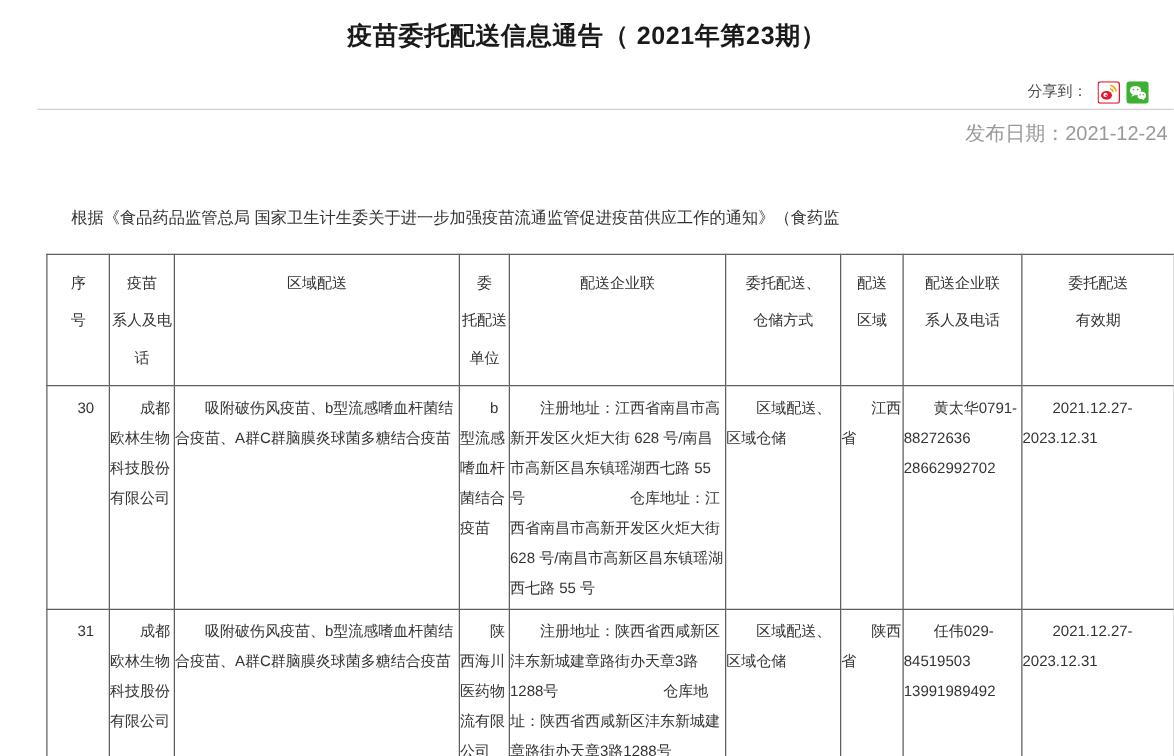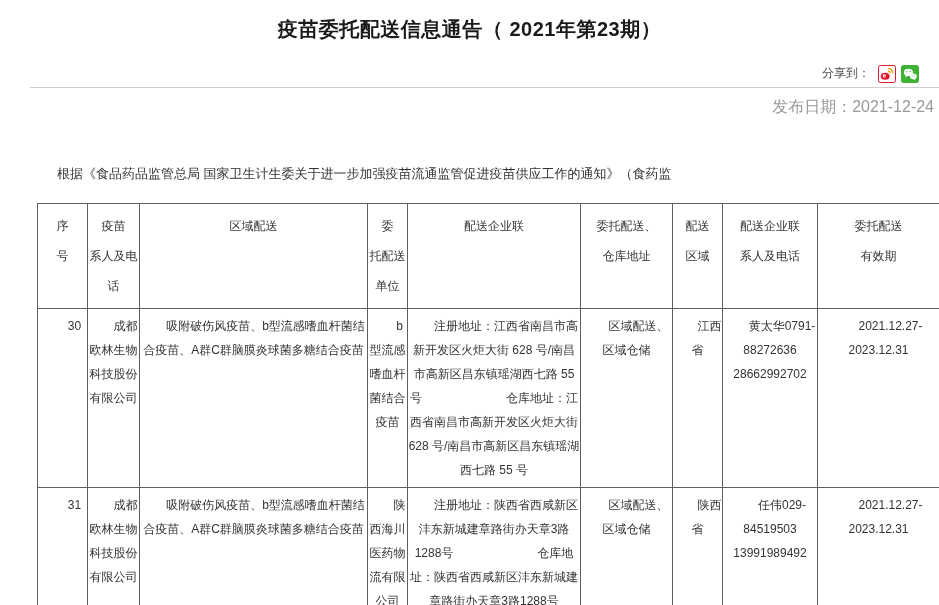--- a/index.html
+++ b/index.html
@@ -72,21 +72,21 @@
   }
   .dist-table th {
     padding: 7px 0;
     line-height: 30px;
     text-align: center;
     white-space: pre-line;
   }
   .dist-table td {
     padding: 5px 0;
     line-height: 24px;
-    text-align: center;
+    text-align: left;
     text-indent: 2em;
   }
 </style>
 </head>
 <body>
 
 <div class="page">
 
   <h1 class="page-title">疫苗委托配送信息通告（ 2021年第23期）</h1>
 
@@ -142,21 +142,21 @@
         <th>序
 号</th>
         <th>疫苗
 系人及电话</th>
         <th>区域配送</th>
         <th>委
 托配送
 单位</th>
         <th>配送企业联</th>
         <th>委托配送、
-仓库地址</th>
+仓储方式</th>
         <th>配送
 区域</th>
         <th>配送企业联
 系人及电话</th>
         <th>委托配送
 有效期</th>
       </tr>
     </thead>
     <tbody>
       <tr>

